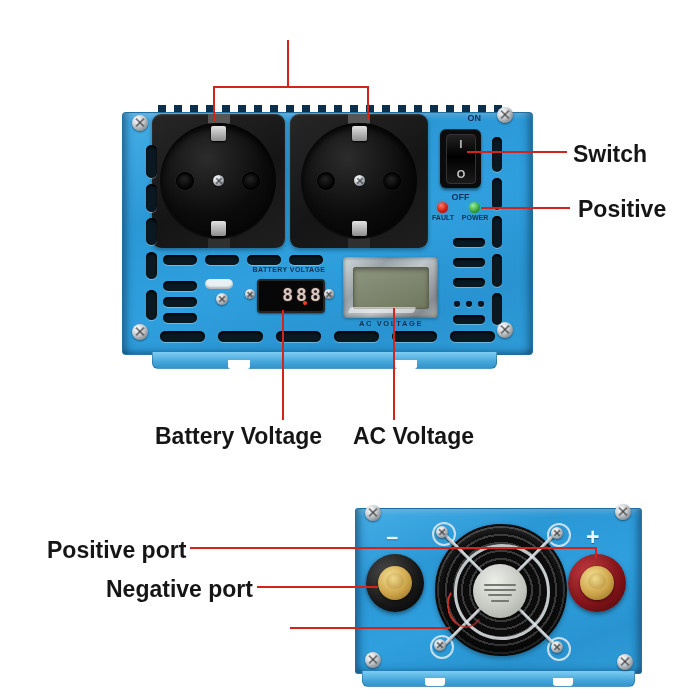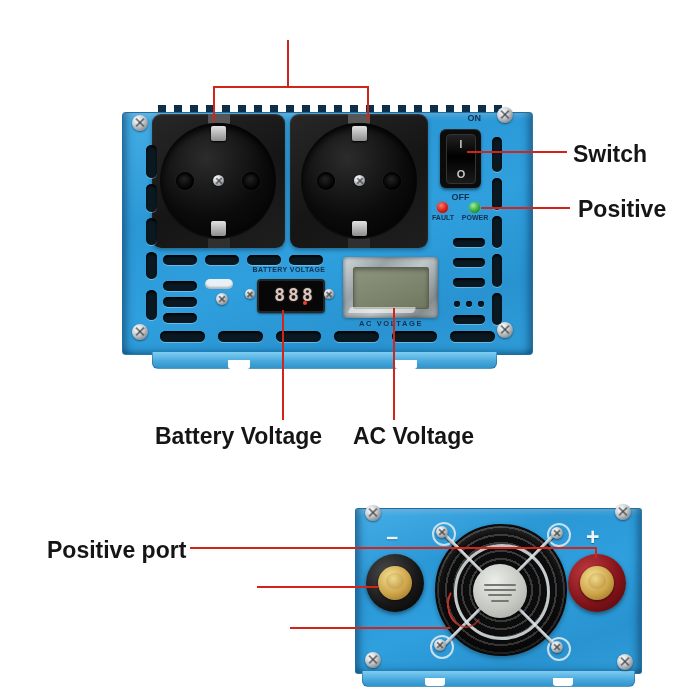--- a/index.html
+++ b/index.html
@@ -48,21 +48,21 @@
   .led{position:absolute;width:11px;height:11px;border-radius:50%;}
   .lcd-frame{position:absolute;border-radius:4px;
          background:linear-gradient(135deg,#d4dbde,#99a2a6 30%,#c0c8cb 55%,#848c90 85%,#aab2b5);
          box-shadow:inset 0 0 4px rgba(0,0,0,.55),0 1px 3px rgba(0,0,0,.3);}
   .lcd-screen{position:absolute;left:10px;top:10px;width:74px;height:40px;
          background:linear-gradient(160deg,#8e957f,#7a8169 70%,#70775f);
          border:1px solid #5c6350;border-radius:2px;box-shadow:inset 0 2px 4px rgba(0,0,0,.35);}
   .glare{position:absolute;background:rgba(255,255,255,.55);transform:skewX(-25deg);border-radius:2px;}
   .seg-display{position:absolute;left:257px;top:279px;width:64px;height:30px;background:#070707;
          border:2px solid #262626;border-radius:4px;box-shadow:0 1px 2px rgba(0,0,0,.5);}
-  .seg-value{position:absolute;left:4px;top:3px;width:100%;text-align:center;
+  .seg-value{position:absolute;left:12px;top:3px;width:100%;text-align:center;
          font-family:"DejaVu Sans Mono",monospace;font-weight:bold;font-size:18px;
          letter-spacing:3px;color:#d9c9c2;text-shadow:0 0 2px rgba(255,180,160,.4);}
   .terminal{position:absolute;width:58px;height:58px;border-radius:50%;}
   .terminal .brass{position:absolute;left:12px;top:12px;width:34px;height:34px;border-radius:50%;
          background:radial-gradient(circle at 38% 32%,#f4e094,#cda449 55%,#8a671f);
          box-shadow:0 1px 3px rgba(0,0,0,.6);}
   .terminal .cap{position:absolute;left:20px;top:19px;width:18px;height:16px;border-radius:50%;
          background:radial-gradient(circle at 40% 35%,#efd98b,#b68c36);}
   .fan-grill{position:absolute;left:435px;top:524px;width:128px;height:128px;border-radius:50%;
          background:repeating-radial-gradient(circle at 50% 50%,#0c0c0c 0 6px,#3b3b3b 6px 8px);
@@ -251,17 +251,18 @@
   </div>
   <div class="screw" style="left:436px;top:526px;width:12px;height:12px;z-index:5;"></div>
   <div class="screw" style="left:551px;top:527px;width:12px;height:12px;z-index:5;"></div>
   <div class="screw" style="left:434px;top:639px;width:12px;height:12px;z-index:5;"></div>
   <div class="screw" style="left:551px;top:641px;width:12px;height:12px;z-index:5;"></div>
 
   <div class="callout" style="left:47px;top:537px;font-size:23px;">Positive port</div>
   <div class="rline" style="left:190px;top:547px;width:407px;height:2px;"></div>
   <div class="rline" style="left:595px;top:547px;width:2px;height:11px;"></div>
 
+  <div class="callout" style="left:106px;top:576px;font-size:23px;">Negative port</div>
   <div class="rline" style="left:257px;top:586px;width:121px;height:2px;"></div>
 
   <div class="rline" style="left:290px;top:627px;width:160px;height:2px;"></div>
 
 </div>
 
 </body></html>

